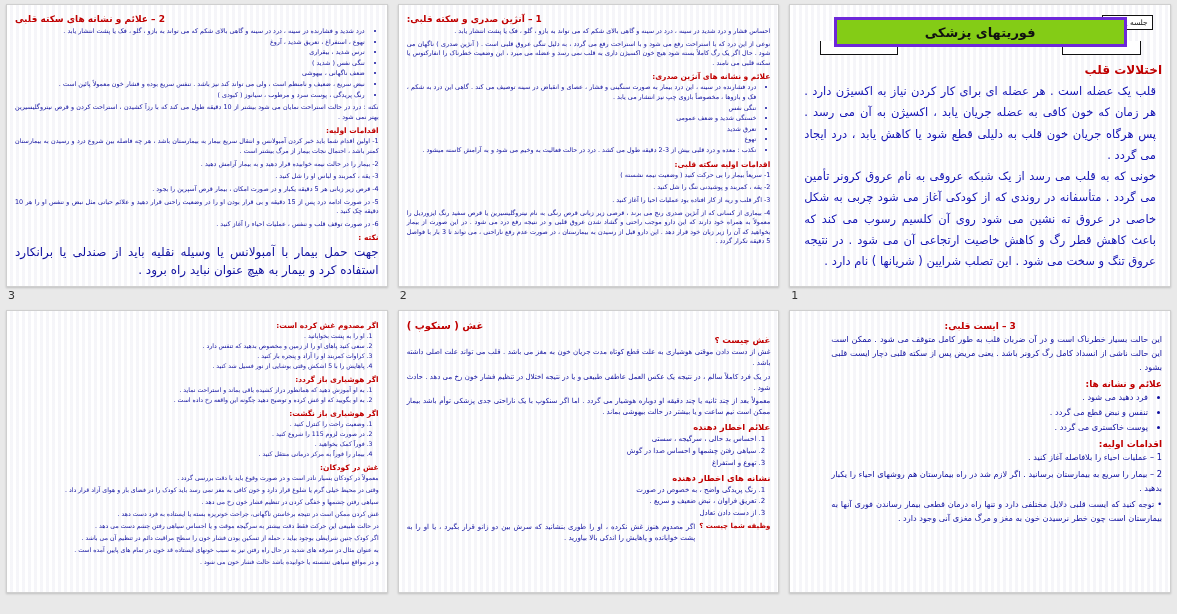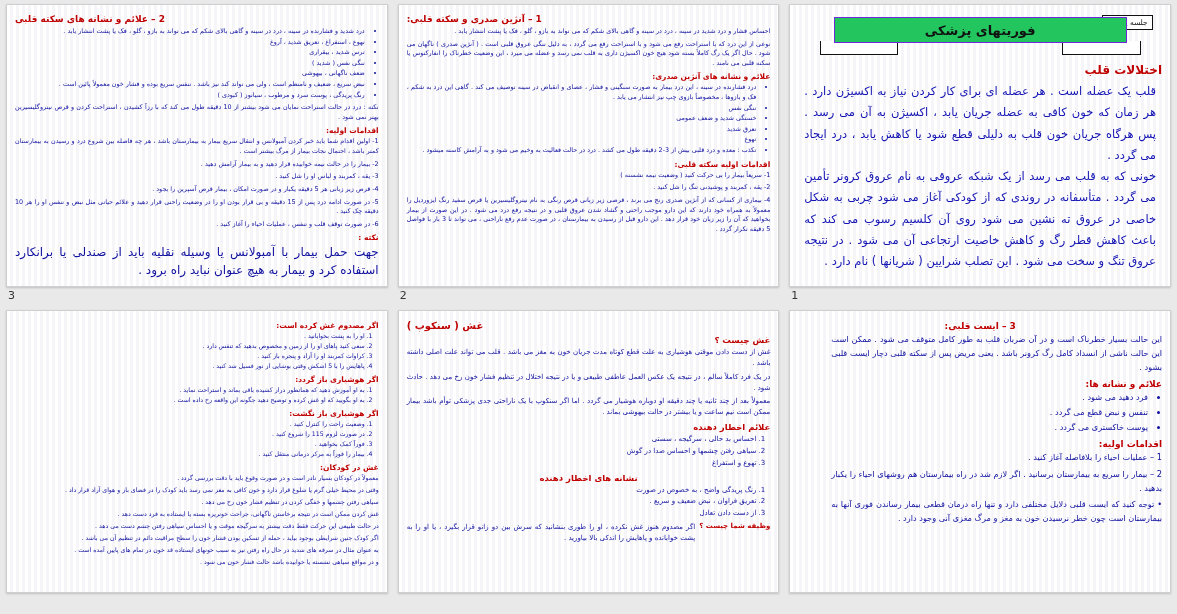--- a/index.html
+++ b/index.html
@@ -39,21 +39,21 @@
   .slide-no{
     font-size:11px;color:#333;margin:2px 0 0 0;
     text-align:left;direction:ltr;padding-left:2px;
   }
   
   .banner{
     position:relative;margin:2px auto 4px auto;width:96%;height:44px;
   }
   .ribbon{
     position:absolute;left:8%;right:8%;top:4px;height:24px;
-    border:1px solid #6d28d9;background:#22c55e;
+    border:3px solid #6d28d9;background:#84cc16;
     display:flex;align-items:center;justify-content:center;
   }
   .ribbon-title{
     font-size:13px;font-weight:bold;color:#111;letter-spacing:.5px;
   }
   .ribbon-tail{
     position:absolute;top:28px;height:13px;width:22%;
     border:1px solid #111;border-top:none;background:#fff;
   }
   .ribbon-tail.r{right:4%;}
@@ -137,20 +137,21 @@
           <li>تنگی نفس</li>
           <li>خستگی شدید و ضعف عمومی</li>
           <li>تعرق شدید</li>
           <li>تهوع</li>
           <li>تکذب : معده و درد قلبی بیش از 3-2 دقیقه طول می کشد . درد در حالت فعالیت به وخیم می شود و به آرامش کاسته میشود .</li>
         </ul>
 
         <div class="sub-title">اقدامات اولیه سکته قلبی:</div>
         <p class="para">1- سریعاً بیمار را بی حرکت کنید ( وضعیت نیمه نشسته )</p>
         <p class="para">2- یقه ، کمربند و پوشیدنی تنگ را شل کنید .</p>
+        <p class="para">3- اگر قلب و ریه از کار افتاده بود عملیات احیا را آغاز کنید .</p>
         <p class="para">4- بیماری از کسانی که از آنژین صدری رنج می برند ، قرصی زیر زبانی قرص رنگی به نام نیتروگلیسیرین یا قرص سفید رنگ ایزوردیل را معمولاً به همراه خود دارند که این دارو موجب راحتی و گشاد شدن عروق قلبی و در نتیجه رفع درد می شود . در این صورت از بیمار بخواهید که آن را زیر زبان خود قرار دهد . این دارو قبل از رسیدن به بیمارستان ، در صورت عدم رفع ناراحتی ، می تواند تا 3 بار با فواصل 5 دقیقه تکرار گردد .</p>
       </div>
     </div>
     <div class="slide-no">2</div>
   </div>
 
   <div class="slide-wrap">
     <div class="slide">
       <div class="slide-inner">
         <div class="sec-title">2 – علائم و نشانه های سکته قلبی</div>
@@ -213,21 +214,21 @@
         <p class="para">در یک فرد کاملاً سالم ، در نتیجه یک عکس العمل عاطفی طبیعی و یا در نتیجه اختلال در تنظیم فشار خون رخ می دهد . حادث شود .</p>
         <p class="para">معمولاً بعد از چند ثانیه یا چند دقیقه او دوباره هوشیار می گردد . اما اگر سنکوپ با یک ناراحتی جدی پزشکی توأم باشد بیمار ممکن است نیم ساعت و یا بیشتر در حالت بیهوشی بماند .</p>
 
         <div class="sub-title" style="text-align:right">علائم اخطار دهنده</div>
         <ol class="lines">
           <li>احساس بد حالی ، سرگیجه ، سستی</li>
           <li>سیاهی رفتن چشمها و احساس صدا در گوش</li>
           <li>تهوع و استفراغ</li>
         </ol>
 
-        <div class="sub-title" style="text-align:center">نشانه های اخطار دهنده</div>
+        <div class="sub-title" style="text-align:right">نشانه های اخطار دهنده</div>
         <ol class="lines">
           <li>رنگ پریدگی واضح ، به خصوص در صورت</li>
           <li>تعریق فراوان ، نبض ضعیف و سریع .</li>
           <li>از دست دادن تعادل</li>
         </ol>
 
         <div style="display:flex;gap:4px;align-items:flex-start;margin-top:3px;">
           <span class="q-red" style="font-size:7px;white-space:nowrap">وظیفه شما چیست ؟</span>
           <span class="note-body" style="font-size:7px">اگر مصدوم هنوز غش نکرده ، او را طوری بنشانید که سرش بین دو زانو قرار بگیرد ، یا او را به پشت خوابانده و پاهایش را اندکی بالا بیاورید .</span>
         </div>

